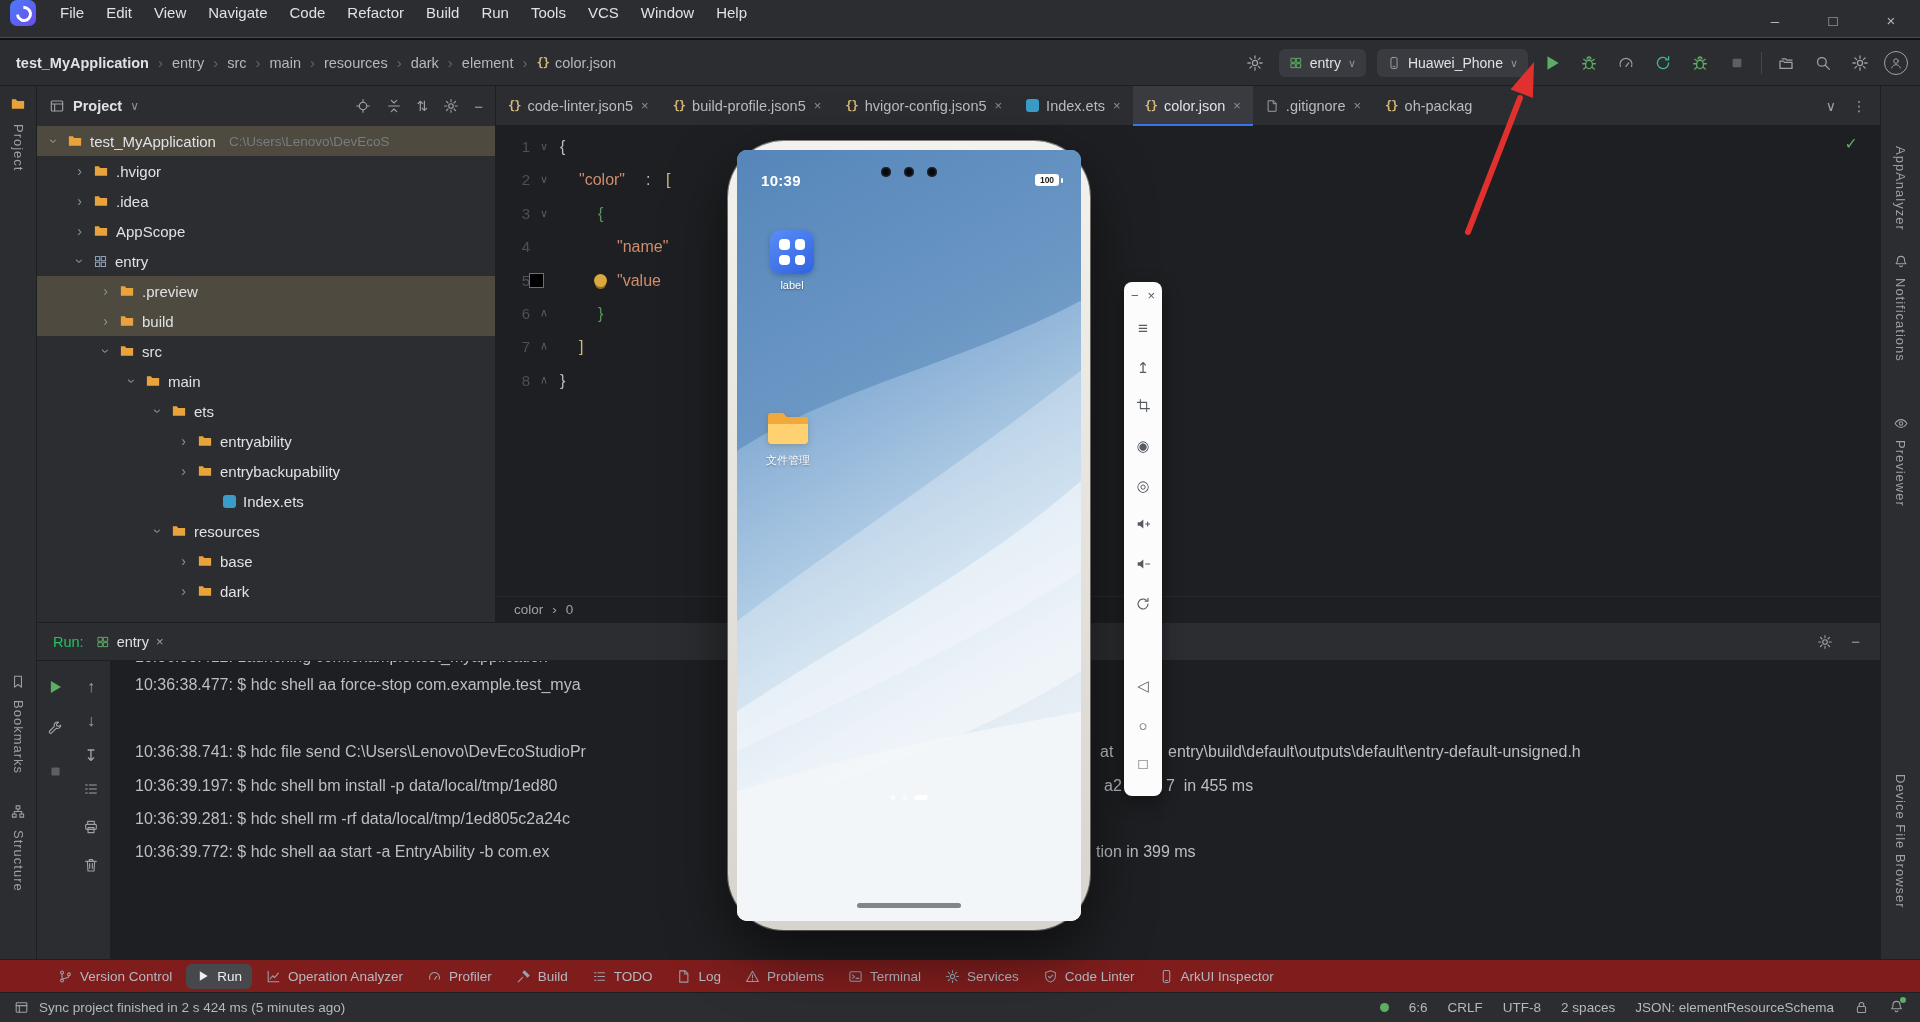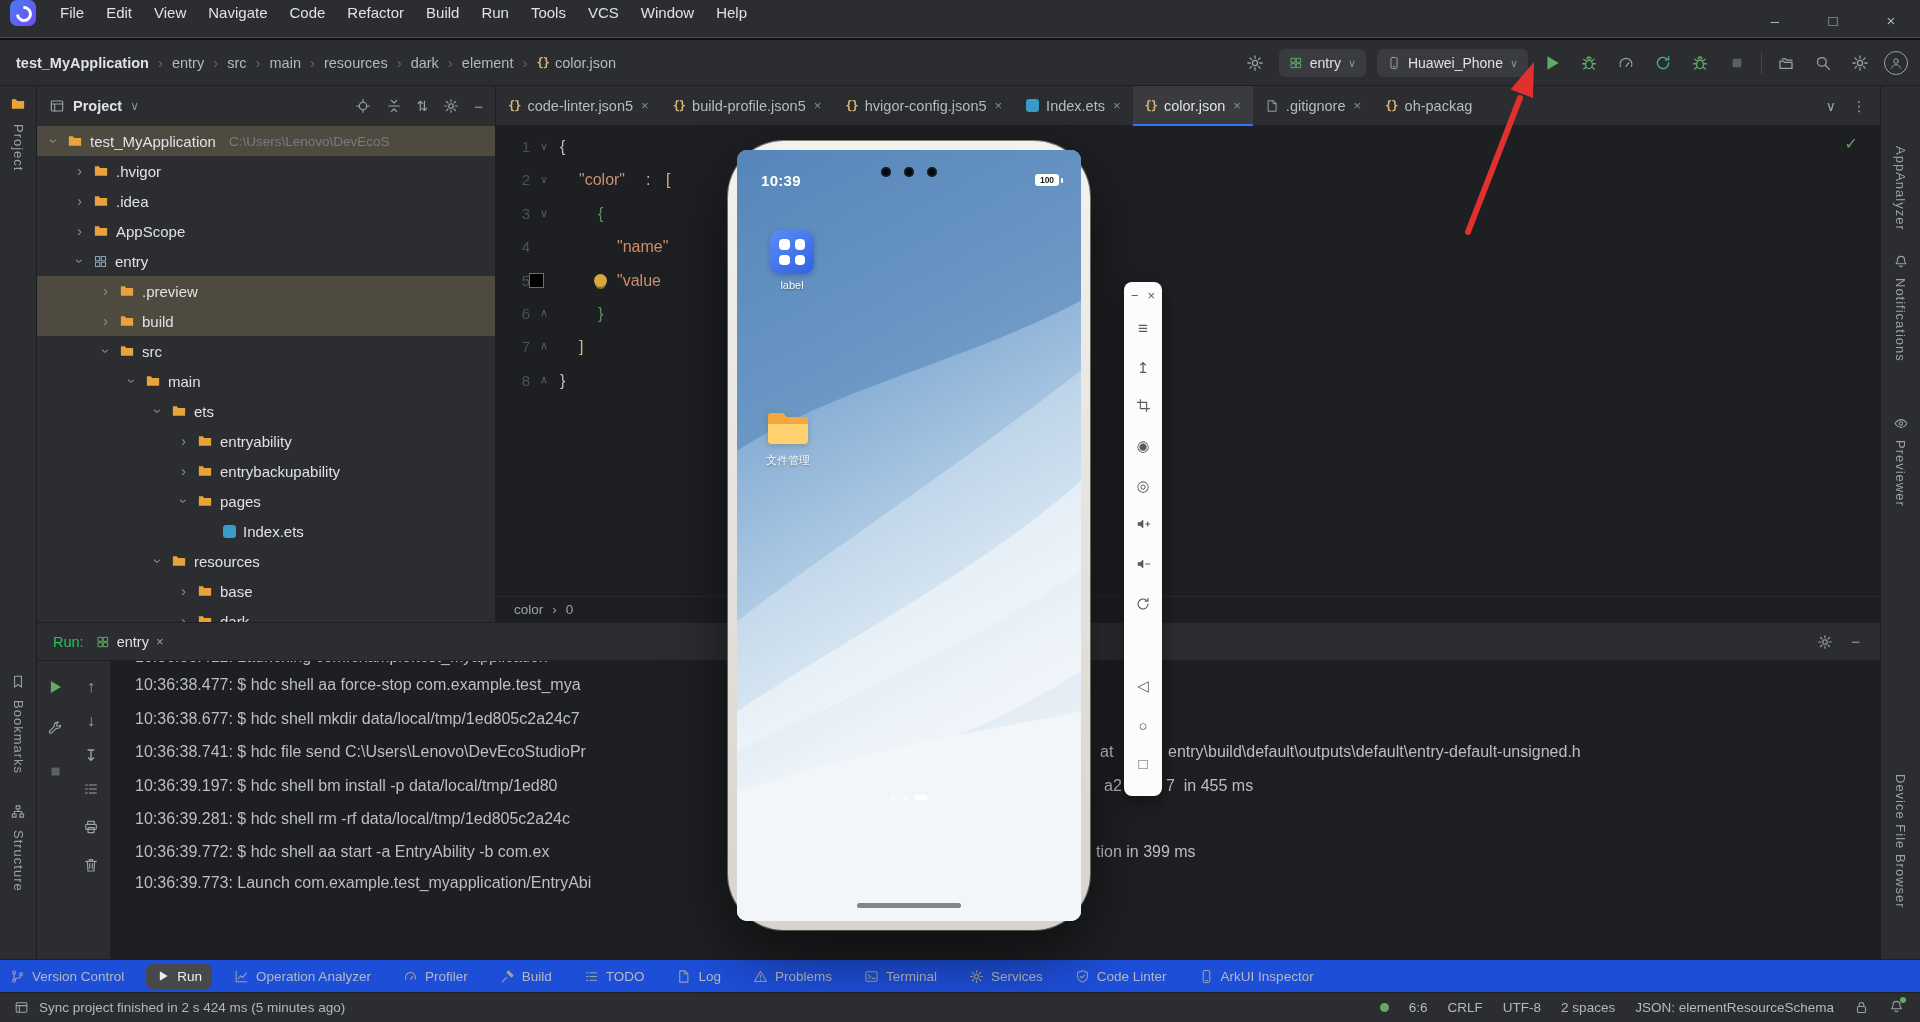--- a/index.html
+++ b/index.html
@@ -81,21 +81,21 @@
   .runlabel{font-size:14.5px;color:#22c55e;}
   .runtab{display:flex;align-items:center;gap:7px;font-size:14.5px;color:#dfe1e5;}
   .rh-right{margin-left:auto;display:flex;gap:18px;padding-right:20px;color:#9da0a8;align-items:center;}
   #runleft{position:absolute;left:37px;top:661px;width:74px;height:298px;background:#2b2d30;border-right:1px solid #1e1f22;z-index:3;}
   .rl{position:absolute;display:flex;align-items:center;justify-content:center;width:24px;height:24px;}
   #console{position:absolute;left:111px;top:661px;width:1769px;height:298px;overflow:hidden;background:#1e1f22;font-family:"DejaVu Sans Mono",monospace;font-size:16px;color:#bcbec4;z-index:1;}
   .cline{position:absolute;left:24px;white-space:pre;}
   .cfrag{position:absolute;white-space:pre;}
 
   
-  #bottombar{position:absolute;left:0;top:959px;width:1920px;height:33px;background:#1d4ed8;border-top:1px solid #1e1f22;display:flex;align-items:center;gap:12px;z-index:5;}
+  #bottombar{position:absolute;left:0;top:959px;width:1920px;height:33px;background:#7f1d1d;border-top:1px solid #1e1f22;display:flex;align-items:center;gap:4px;padding-left:48px;z-index:5;}
   .bitem{display:flex;align-items:center;gap:7px;padding:5px 10px;border-radius:6px;font-size:13.5px;color:#b4b8bf;white-space:nowrap;}
   .bitem .ic{color:#9da0a8;}
   .bitem.active{background:#46484c;color:#eceef1;}
   .bitem.active .ic{color:#eceef1;}
   #statusbar{position:absolute;left:0;top:992px;width:1920px;height:30px;background:#2b2d30;border-top:1px solid #1e1f22;display:flex;align-items:center;font-size:13.5px;color:#b4b8bf;z-index:5;}
   .smsg{margin-left:14px;display:flex;align-items:center;gap:10px;}
   .sright{margin-left:auto;display:flex;align-items:center;gap:20px;padding-right:16px;}
   .gdot{width:9px;height:9px;border-radius:50%;background:#5fad65;}
   .belldot{position:relative;}
   .belldot::after{content:"";position:absolute;right:-2px;top:-2px;width:6px;height:6px;border-radius:50%;background:#5fad65;}
@@ -523,27 +523,20 @@
         </svg>
       <span>entryability</span>
     </div>
     <div class="trow" style="--d:5">
       <span class="chev">›</span>
       <svg class="ic s16 fold">
           <use href="#i-folder"></use>
         </svg>
       <span>entrybackupability</span>
     </div>
-    <div class="trow" style="--d:5">
-      <span class="chev exp">›</span>
-      <svg class="ic s16 fold">
-          <use href="#i-folder"></use>
-        </svg>
-      <span>pages</span>
-    </div>
     <div class="trow" style="--d:6">
       <span class="chev none">›</span>
       <span class="etsic"></span>
       <span>Index.ets</span>
     </div>
     <div class="trow" style="--d:4">
       <span class="chev exp">›</span>
       <svg class="ic s16 fold">
           <use href="#i-folder"></use>
         </svg>
@@ -710,26 +703,24 @@
   <span class="rl cgray" style="left:42px;top:192px">
       <svg class="ic s16">
         <use href="#i-trash"></use>
       </svg>
     </span>
 </div>
 
 <div id="console">
   <div class="cline" style="top:-13px">10:36:38.412: Launching com.example.test_myapplication</div>
   <div class="cline" style="top:15px">10:36:38.477: $ hdc shell aa force-stop com.example.test_mya</div>
-  <div class="cline" style="top:49px">10:36:38.677: $ hdc shell mkdir data/local/tmp/1ed805c2a24c7</div>
   <div class="cline" style="top:82px">10:36:38.741: $ hdc file send C:\Users\Lenovo\DevEcoStudioPr</div>
   <div class="cline" style="top:116px">10:36:39.197: $ hdc shell bm install -p data/local/tmp/1ed80</div>
   <div class="cline" style="top:149px">10:36:39.281: $ hdc shell rm -rf data/local/tmp/1ed805c2a24c</div>
   <div class="cline" style="top:182px">10:36:39.772: $ hdc shell aa start -a EntryAbility -b com.ex</div>
-  <div class="cline" style="top:213px">10:36:39.773: Launch com.example.test_myapplication/EntryAbi</div>
   <div class="cfrag" style="top:82px;left:989px">at</div>
   <div class="cfrag" style="top:82px;left:1057px">entry\build\default\outputs\default\entry-default-unsigned.h</div>
   <div class="cfrag" style="top:116px;left:993px">a2</div>
   <div class="cfrag" style="top:116px;left:1055px">7  in 455 ms</div>
   <div class="cfrag" style="top:182px;left:985px">tion in 399 ms</div>
 </div>
 
 <div id="bottombar">
   <span class="bitem">
       <svg class="ic s15">

